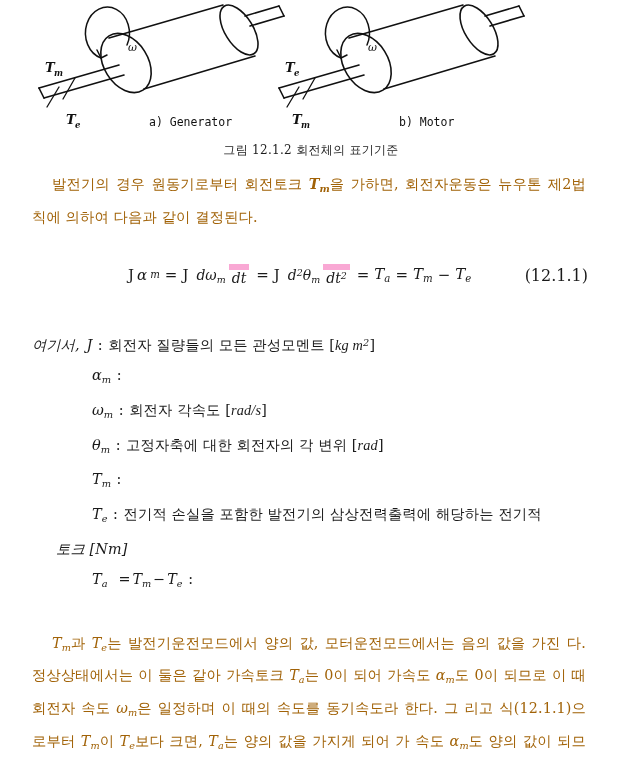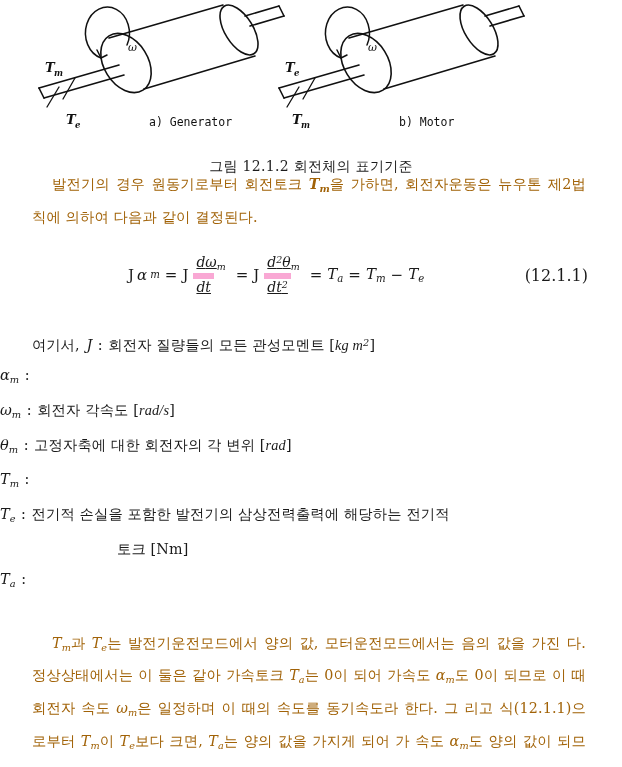--- a/index.html
+++ b/index.html
@@ -28,23 +28,23 @@
     position: relative;
     width: 622px;
     height: 140px;
   }
   .figure-svg {
     display: block;
     margin: 0 auto;
   }
   .fig-caption {
     text-align: center;
-    font-size: 14px;
+    font-size: 12px;
     letter-spacing: 0.3px;
-    margin-top: 18px;
+    margin-top: 2px;
     color: #1c1c1c;
     font-family: "DejaVu Serif", "Liberation Serif", serif;
   }
 
   
   .para {
     font-size: 14.3px;
     line-height: 29px;
     color: #a16207;
     text-align: justify;
@@ -98,26 +98,25 @@
     position: absolute;
     right: 34px;
     top: 50%;
     transform: translateY(-50%);
     font-size: 16px;
     font-style: normal;
     font-family: "DejaVu Serif", "Liberation Serif", serif;
   }
   .frac {
     display: inline-flex;
-    flex-direction: column;
-    align-items: flex-start;
+    flex-direction: row;
+    align-items: flex-end;
     vertical-align: middle;
     margin: 0 2px;
     font-size: 0.93em;
-    text-decoration: underline;
   }
   .frac .num {
     padding: 0 3px 1px 3px;
     line-height: 1.05;
   }
   .frac .den {
     border-top: 6px solid #f9a8d4;
     padding: 1px 3px 0 3px;
     line-height: 1.05;
   }
@@ -142,31 +141,32 @@
   .defcolon {
     flex: 0 0 auto;
     width: 16px;
     text-align: center;
     font-style: normal;
   }
   .deftext {
     flex: 1 1 auto;
     letter-spacing: 0.15px;
   }
-  .indent-2 { }
-  .indent-3 { padding-left: 117px; }
+  .indent-2 { padding-left: 92px; }
+  .indent-3 { padding-left: 56px; }
 
   .unit {
     font-family: Liberation Serif, serif;
     font-style: italic;
   }
   .unit-up { font-style: normal; }
 
   .kr {
     font-family: "DejaVu Serif", "Liberation Serif", serif;
+    font-style: italic;
   }
 </style>
 </head>
 <body>
 
 <div class="page">
 
   <div class="figure-block">
     <svg class="figure-svg" width="560" height="140" viewBox="0 0 560 140">
       <g fill="none" stroke="#111111" stroke-width="1.6" stroke-linecap="round" stroke-linejoin="round">
@@ -311,20 +311,23 @@
       <span class="defcolon">:</span>
       <span class="deftext">전기적 손실을 포함한 발전기의 삼상전력출력에 해당하는 전기적</span>
     </div>
 
     <div class="defrow indent-3">
       <span class="deftext kr">토크 [Nm]</span>
     </div>
 
     <div class="defrow indent-2">
       <span class="defsym math"><span>T</span><sub class="msub">a</sub></span>
+      <span class="math" style="padding-left:9px;">
+        <span class="eqsign">=</span><span>T</span><sub class="msub">m</sub><span class="eqsign">−</span><span>T</span><sub class="msub">e</sub>
+      </span>
       <span class="defcolon">:</span>
     </div>
   </div>
 
   <div class="spacer-lg"></div>
 
   <div class="block-para">
     <p class="para" style="text-indent:20px;">
       <span class="math"><span>T</span><sub class="msub">m</sub></span><span>과</span>
       <span class="math"><span>T</span><sub class="msub">e</sub></span><span>는 발전기운전모드에서 양의 값, 모터운전모드에서는 음의 값을 가진</span>

